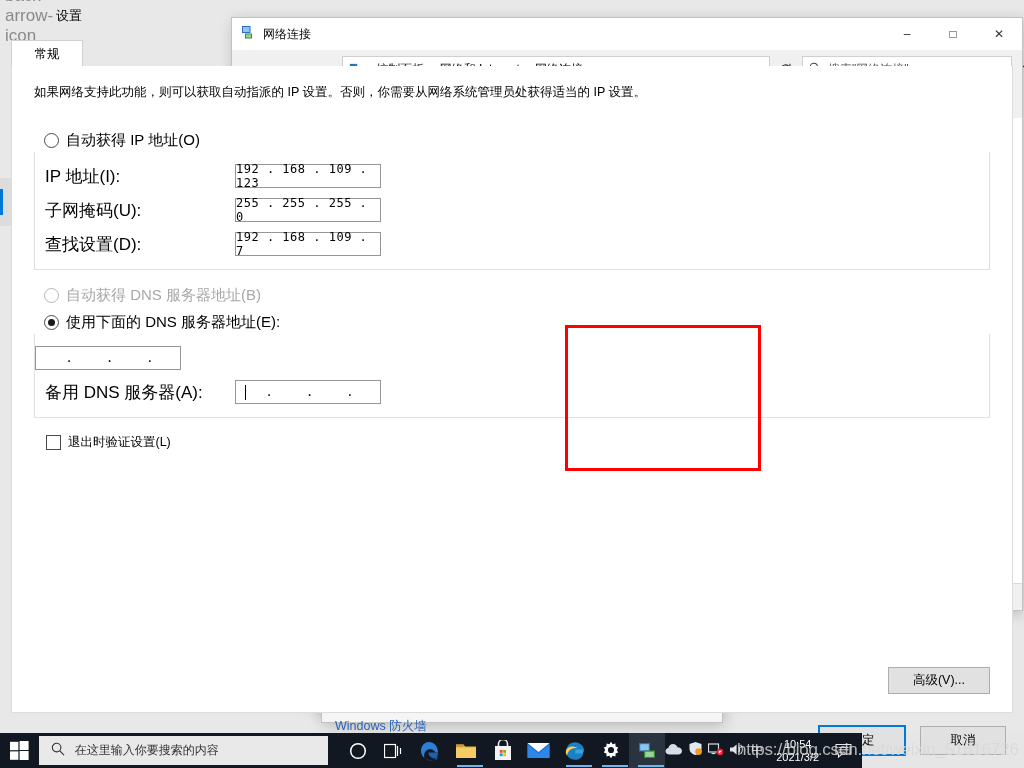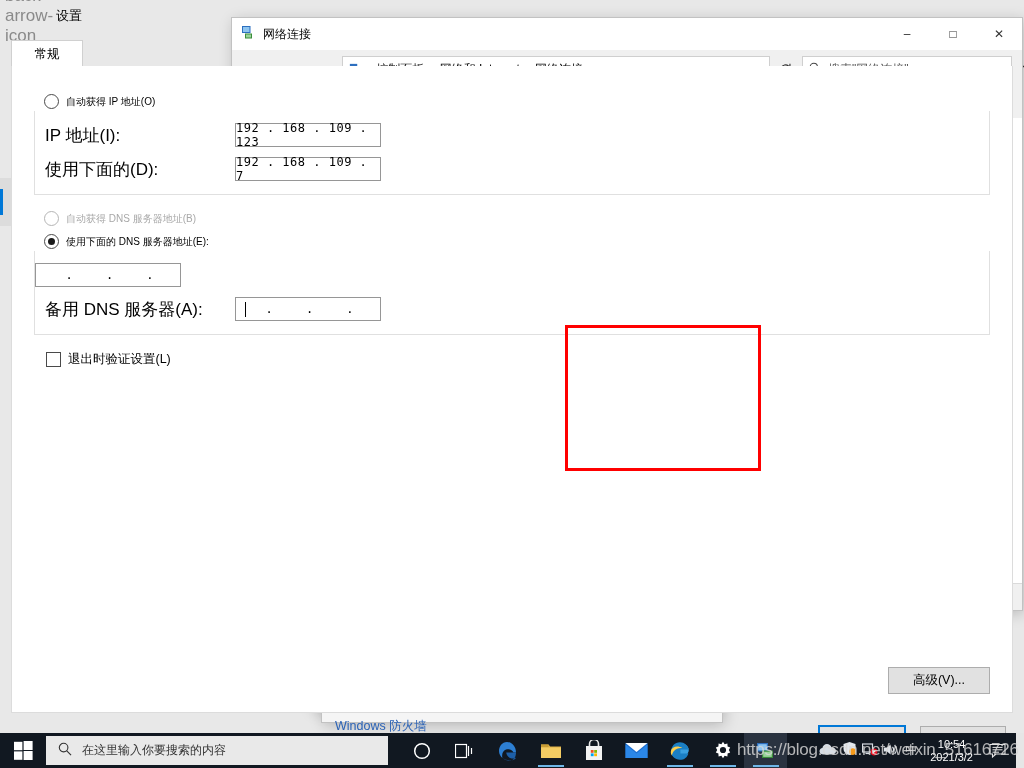--- a/index.html
+++ b/index.html
@@ -78,21 +78,21 @@
   #ipv4-title .x{margin-left:auto;width:44px;height:38px;display:flex;align-items:center;justify-content:center;font-size:14px;color:#222;}
   #ipv4-tabstrip{height:28px;background:#fff;display:flex;align-items:flex-end;padding-left:11px;}
   .tab{height:26px;min-width:46px;padding:0 12px;display:flex;align-items:center;justify-content:center;font-size:12.5px;color:#000;background:#f0f0f0;border:1px solid #d9d9d9;border-bottom:none;}
   .tab.sel{background:#fff;border-color:#d0d0d0;position:relative;top:1px;}
   #ipv4-page{position:absolute;left:11px;top:66px;right:11px;bottom:55px;background:#fff;border:1px solid #dcdcdc;border-top:none;}
   .desc{font-size:12.5px;color:#000;line-height:21px;padding:16px 22px 0 22px;}
   .radio-row{display:flex;align-items:center;padding-left:32px;margin-top:6px;}
   .radio{width:13px;height:13px;border-radius:50%;border:1px solid #4a4a4a;background:#fff;flex:none;position:relative;}
   .radio.on:after{content:"";position:absolute;left:3px;top:3px;width:7px;height:7px;border-radius:50%;background:#1a1a1a;}
   .radio.dim{border-color:#b5b5b5;}
-  .radio-lbl{font-size:10px;color:#000;margin-left:7px;}
+  .radio-lbl{font-size:15px;color:#000;margin-left:7px;}
   .radio-lbl.dim{color:#a8a8a8;}
   .fieldgroup{position:relative;margin:2px 22px 0 22px;border:1px solid #e0e0e0;border-top:none;padding:11px 0 12px 0;}
   .frow{display:flex;align-items:center;height:26px;margin-bottom:8px;}
   .frow:last-child{margin-bottom:0;}
   .flabel{font-size:17px;color:#000;width:200px;padding-left:10px;box-sizing:border-box;}
   .ipbox{width:146px;height:24px;border:1px solid #969696;background:#fff;display:flex;align-items:center;justify-content:flex-end;box-sizing:border-box;font-family:"DejaVu Sans Mono","Liberation Mono",monospace;font-size:12px;color:#000;letter-spacing:.5px;position:relative;}
   .ipbox.empty{justify-content:center;}
   .ipbox .dots{font-family:"DejaVu Sans Mono",monospace;font-size:12px;color:#000;letter-spacing:13px;padding-left:16px;}
   .caret{position:absolute;left:9px;top:4px;width:1px;height:15px;background:#000;}
   .chk-row{display:flex;align-items:center;padding-left:34px;margin-top:16px;text-align:center;}
@@ -102,21 +102,21 @@
   #ipv4-footer{position:absolute;left:0;right:0;bottom:0;height:55px;display:flex;align-items:center;justify-content:flex-end;padding-right:18px;gap:14px;}
   .dbtn{width:84px;height:27px;background:#e1e1e1;border:1px solid #adadad;display:flex;align-items:center;justify-content:center;font-size:12.5px;color:#000;}
   .dbtn.default{border:2px solid #0078d7;background:#e1e1e1;}
   
   #red-box{position:absolute;left:565px;top:325px;width:190px;height:140px;border:3px solid #ff0000;pointer-events:none;z-index:50;}
   
   #fw-link{position:absolute;left:335px;top:718px;font-size:12.5px;color:#2a62b6;}
   
   #edge-arrow{position:absolute;right:0;top:56px;width:16px;height:20px;display:flex;align-items:center;color:#444;font-size:13px;}
   
-  #taskbar{position:absolute;left:0;bottom:0;width:1016px;height:35px;background:#111821;display:flex;align-items:center;}
+  #taskbar{position:absolute;left:0;bottom:0;width:862px;height:35px;background:#111821;display:flex;align-items:center;}
   #start{width:46px;height:35px;display:flex;align-items:center;justify-content:center;}
   #tb-search{width:330px;height:29px;background:#e9e9e9;display:flex;align-items:center;padding-left:12px;}
   #tb-search .ph{font-size:12px;color:#333;margin-left:10px;}
   .tb-ico{width:43px;height:35px;display:flex;align-items:center;justify-content:center;position:relative;}
   .tb-ico.open:after{content:"";position:absolute;left:9px;bottom:1px;width:26px;height:2px;background:#6fb7e8;}
   .tb-ico.active{background:#2a3340;}
   #tray{margin-left:auto;display:flex;align-items:center;height:35px;padding-right:6px;gap:5px;}
   #clock{color:#fff;font-size:11px;line-height:13px;text-align:center;padding:0 6px;}
   #action-center{width:26px;height:35px;display:flex;align-items:center;justify-content:center;}
   
@@ -441,34 +441,39 @@
           <path d="M1 1 L12 12 M12 1 L1 12" stroke="#222" stroke-width="1.1"></path>
         </svg>
     </span>
   </div>
 
   <div id="ipv4-tabstrip">
     <div class="tab sel">常规</div>
   </div>
 
   <div id="ipv4-page">
+    <div class="desc">如果网络支持此功能，则可以获取自动指派的 IP 设置。否则，你需要从网络系统管理员处获得适当的 IP 设置。</div>
 
     <div class="radio-row" style="margin-top:28px;">
       <span class="radio"></span>
       <span class="radio-lbl">自动获得 IP 地址(O)</span>
     </div>
 
 
     <div class="fieldgroup">
       <div class="frow">
         <span class="flabel">IP 地址(I):</span>
         <span class="ipbox">192 . 168 . 109 . 123</span>
       </div>
       <div class="frow">
-        <span class="flabel">使用下面的(D):</span>
+        <span class="flabel">子网掩码(U):</span>
+        <span class="ipbox">255 . 255 . 255 .  0</span>
+      </div>
+      <div class="frow">
+        <span class="flabel">查找设置(D):</span>
         <span class="ipbox">192 . 168 . 109 .  7</span>
       </div>
     </div>
 
     <div class="radio-row" style="margin-top:16px;">
       <span class="radio dim"></span>
       <span class="radio-lbl dim">自动获得 DNS 服务器地址(B)</span>
     </div>
 
     <div class="radio-row" style="margin-top:8px;">

